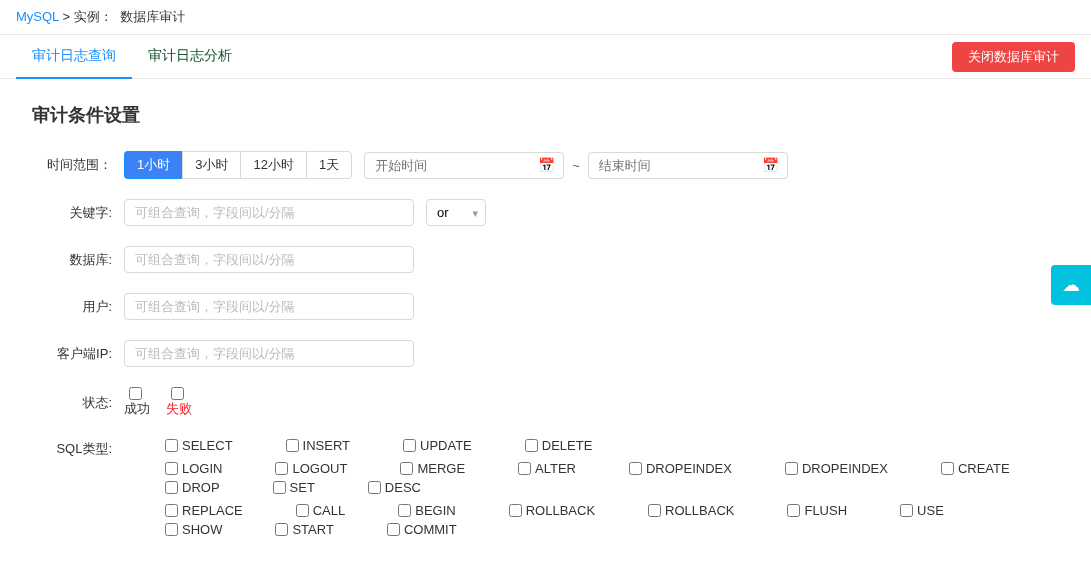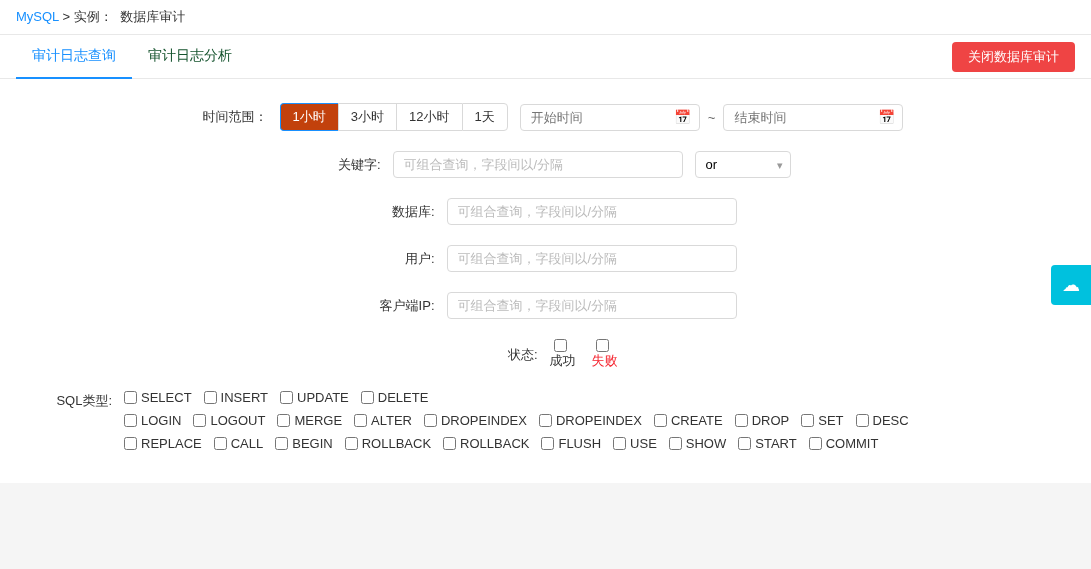--- a/index.html
+++ b/index.html
@@ -54,21 +54,20 @@
       font-size: 18px;
       font-weight: bold;
       color: #333;
       margin-bottom: 24px;
     }
 
     .form-row {
       display: flex;
       align-items: center;
       margin-bottom: 20px;
-      justify-content: center;
     }
     .form-label {
       width: 80px;
       text-align: right;
       margin-right: 12px;
       color: #333;
       font-size: 13px;
       flex-shrink: 0;
     }
 
@@ -82,32 +81,32 @@
       border: 1px solid #d9d9d9;
       background: #fff;
       cursor: pointer;
       font-size: 13px;
       color: #333;
     }
     .time-btn:not(:last-child) { border-right: none; }
     .time-btn:first-child { border-radius: 4px 0 0 4px; }
     .time-btn:last-child { border-radius: 0 4px 4px 0; border-right: 1px solid #d9d9d9; }
     .time-btn.active {
-      background: #c2410c;
+      background: #3b82f6;
       color: #fff;
       border-color: #1890ff;
     }
 
     .date-input-wrap {
       position: relative;
       display: inline-flex;
       align-items: center;
     }
     .date-input {
-      width: 180px;
+      width: 200px;
       padding: 5px 30px 5px 10px;
       border: 1px solid #d9d9d9;
       border-radius: 4px;
       font-size: 13px;
       color: #1d4ed8;
       outline: none;
     }
     .date-icon {
       position: absolute;
       right: 8px;
@@ -137,21 +136,21 @@
     }
     .select-box {
       appearance: none;
       padding: 5px 28px 5px 10px;
       border: 1px solid #d9d9d9;
       border-radius: 4px;
       font-size: 13px;
       background: #fff;
       cursor: pointer;
       outline: none;
-      width: 96px;
+      width: 60px;
     }
     .select-arrow {
       position: absolute;
       right: 8px;
       top: 50%;
       transform: translateY(-50%);
       pointer-events: none;
       color: #999;
       font-size: 11px;
     }
@@ -200,20 +199,21 @@
       flex-wrap: wrap;
       gap: 4px;
     }
     .sql-cb-label {
       display: flex;
       align-items: center;
       margin-right: 8px;
       cursor: pointer;
       font-size: 13px;
       color: #333;
+      margin-left: 41px;
     }
     .sql-cb-label input[type="checkbox"] {
       margin-right: 4px;
       cursor: pointer;
     }
 
     .float-btn {
       position: fixed;
       right: 0;
       top: 50%;
@@ -244,20 +244,21 @@
 </div>
 
 <div class="main-container">
   <div class="tab-bar">
     <div class="tab-item active">审计日志查询</div>
     <div class="tab-item">审计日志分析</div>
     <button class="tab-close-btn">关闭数据库审计</button>
   </div>
 
   <div class="content">
+    <div class="section-title">审计条件设置</div>
 
     <div class="form-row">
       <div class="form-label">时间范围：</div>
       <div class="time-buttons">
         <button class="time-btn active">1小时</button>
         <button class="time-btn">3小时</button>
         <button class="time-btn">12小时</button>
         <button class="time-btn">1天</button>
       </div>
       <div class="date-input-wrap">

